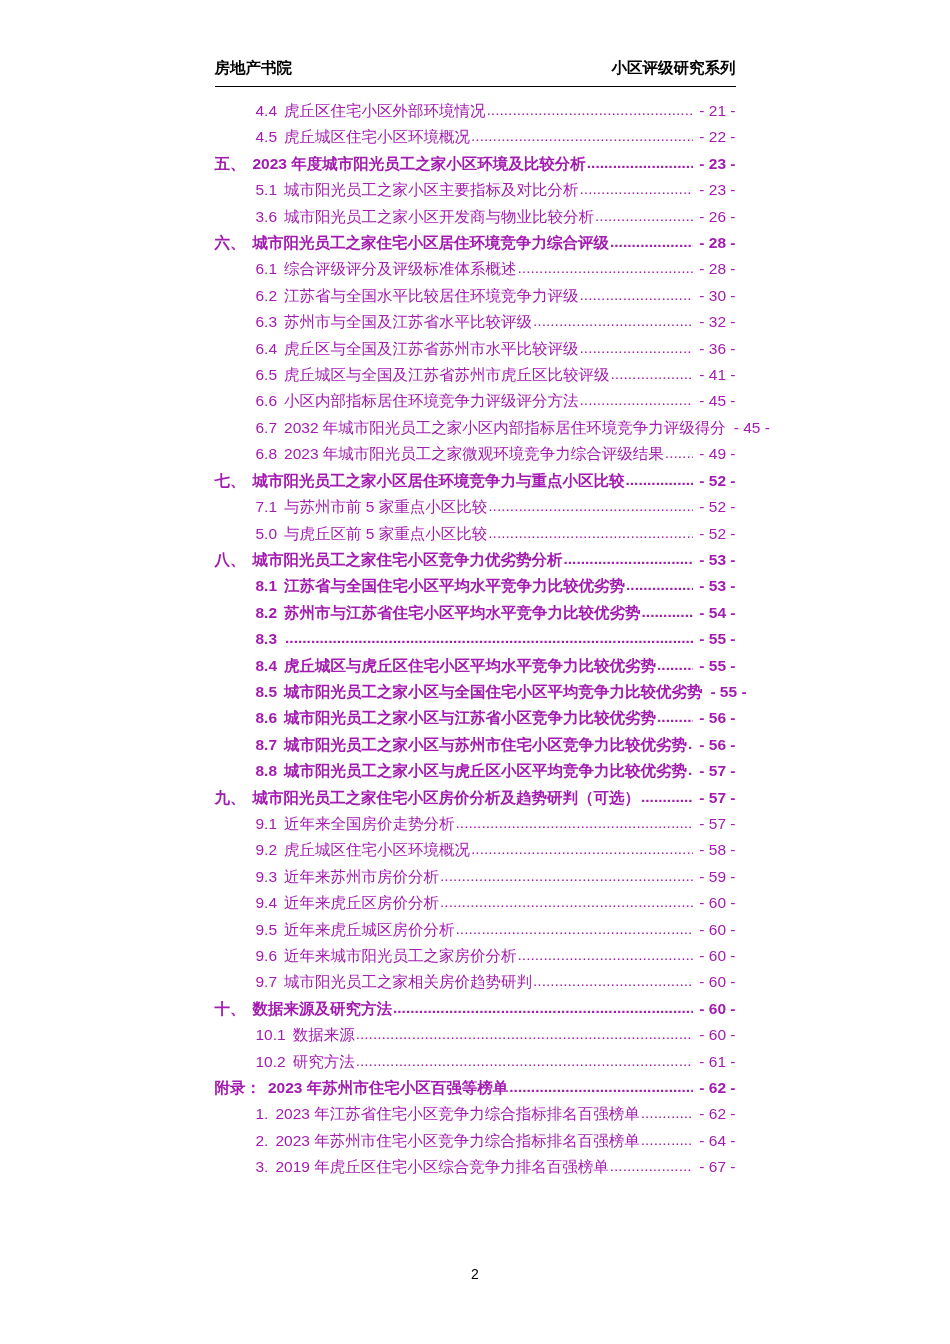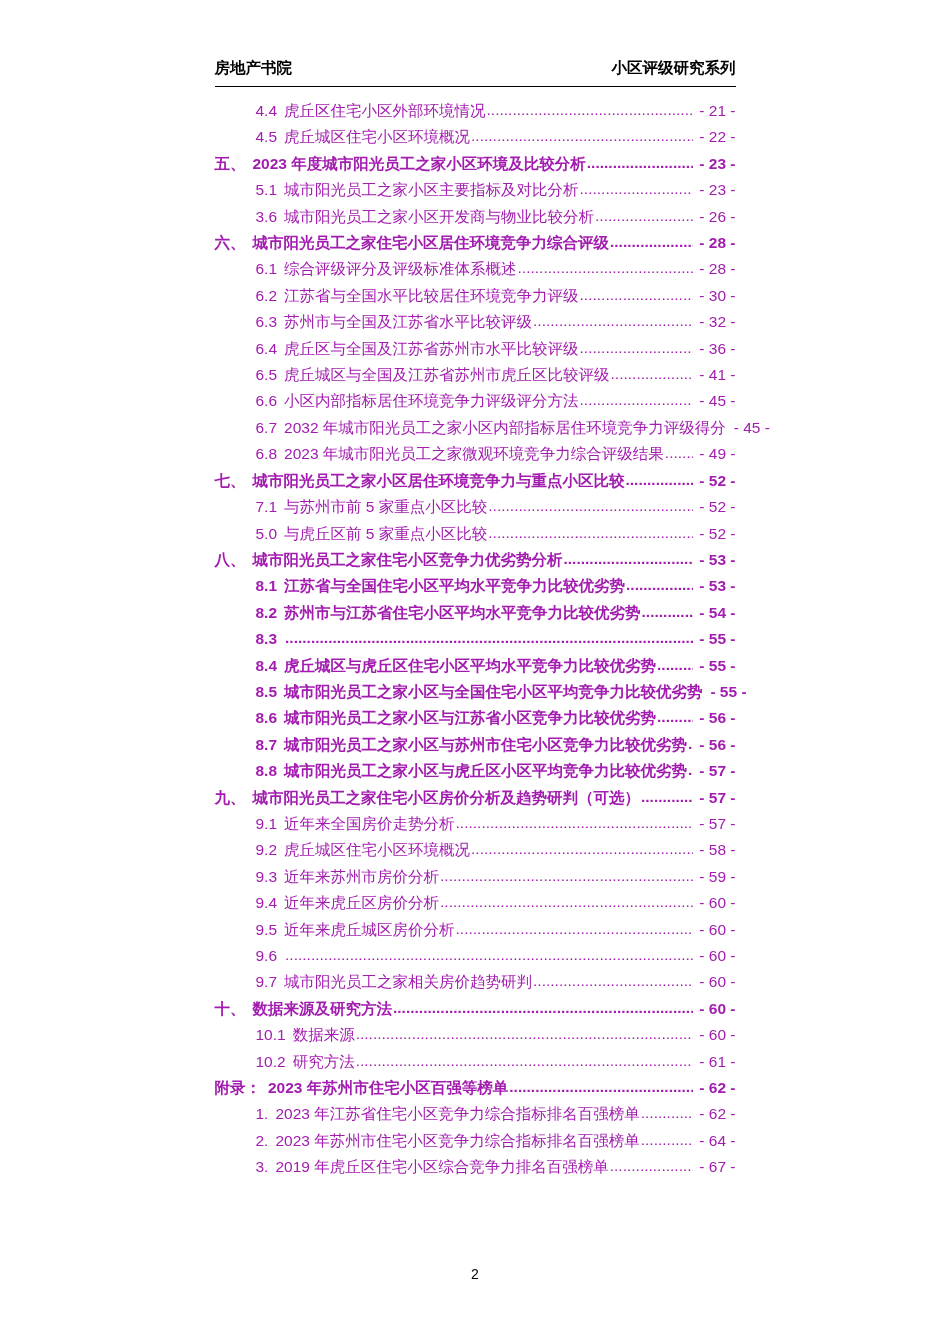--- a/index.html
+++ b/index.html
@@ -303,20 +303,21 @@
         <span class="pg">- 60 -</span>
       </div>
       <div class="toc-row lvl2">
         <span class="num num-gap">9.5</span>
         <span class="label">近年来虎丘城区房价分析</span>
         <span class="dots"></span>
         <span class="pg">- 60 -</span>
       </div>
       <div class="toc-row lvl2">
         <span class="num num-gap">9.6</span>
+        <span class="label">近年来城市阳光员工之家房价分析</span>
         <span class="dots"></span>
         <span class="pg">- 60 -</span>
       </div>
       <div class="toc-row lvl2">
         <span class="num num-gap">9.7</span>
         <span class="label">城市阳光员工之家相关房价趋势研判</span>
         <span class="dots"></span>
         <span class="pg">- 60 -</span>
       </div>
       <div class="toc-row lvl1">

